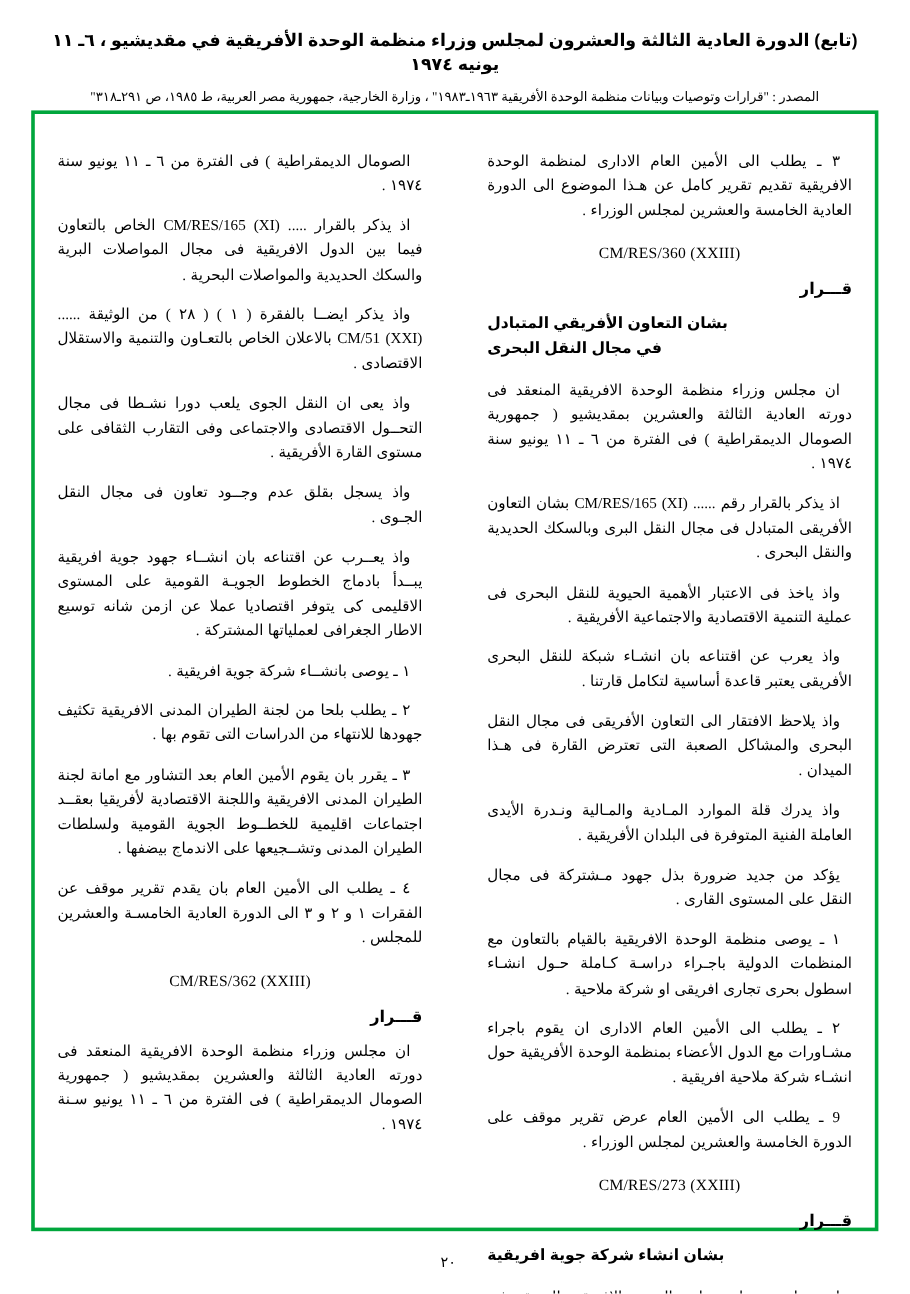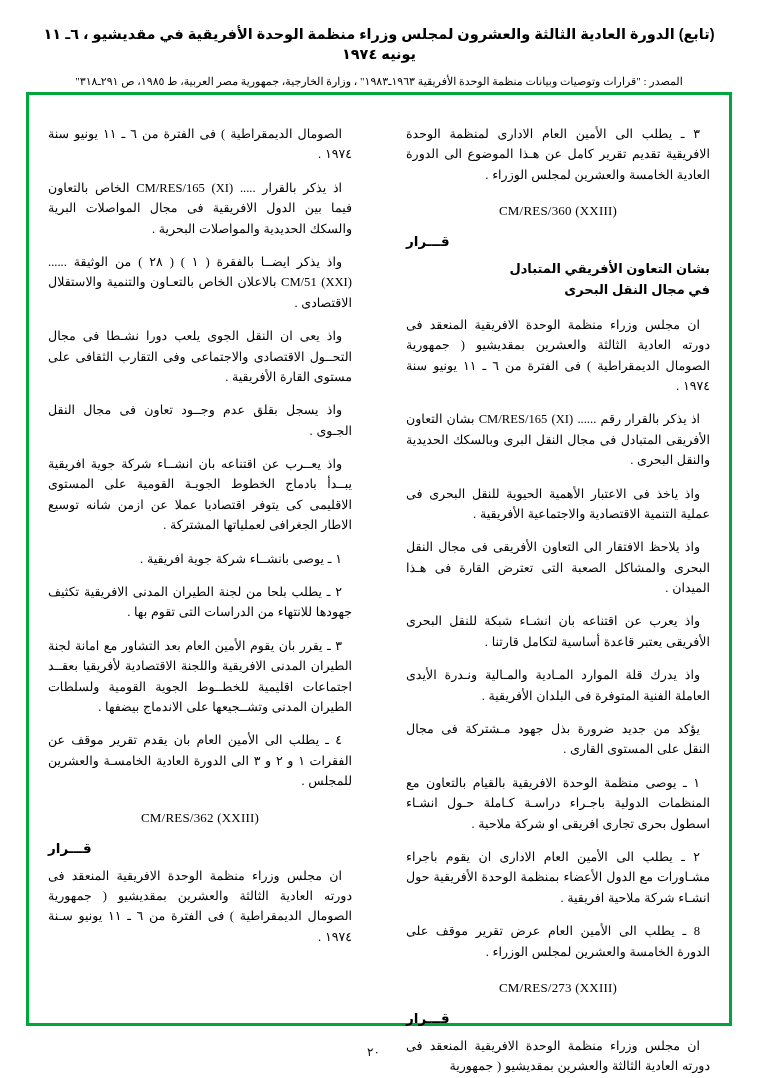--- a/index.html
+++ b/index.html
@@ -82,29 +82,29 @@
   }
   .res-code {
     font-family: "Liberation Serif", "DejaVu Serif", serif;
     font-size: 13px;
     direction: ltr;
     text-align: center;
     margin: 18px 0 14px 0;
     letter-spacing: 0.2px;
   }
   .qarar {
-    text-align: left;
+    text-align: right;
     font-family: "Liberation Sans", "DejaVu Sans", sans-serif;
     font-weight: bold;
     font-size: 13.5px;
     letter-spacing: 3px;
     margin: 6px 0 10px 0;
   }
   .res-title {
-    text-align: right;
+    text-align: left;
     font-family: "Liberation Sans", "DejaVu Sans", sans-serif;
     font-weight: bold;
     font-size: 13px;
     line-height: 1.6;
     margin: 0 0 14px 0;
   }
   .mixed {
     direction: rtl;
     unicode-bidi: plaintext;
   }
@@ -132,38 +132,39 @@
 
   <div class="columns">
     <div class="col" id="col-right">
         <p class="para indent mixed">٣ ـ يطلب الى الأمين العام الادارى لمنظمة الوحدة الافريقية تقديم تقرير كامل عن هـذا الموضوع الى الدورة العادية الخامسة والعشرين لمجلس الوزراء .</p>
         <div class="res-code">CM/RES/360 (XXIII)</div>
         <div class="qarar">قـــرار</div>
         <div class="res-title">بشان التعاون الأفريقي المتبادل<br>في مجال النقل البحرى</div>
         <p class="para indent mixed">ان مجلس وزراء منظمة الوحدة الافريقية المنعقد فى دورته العادية الثالثة والعشرين بمقديشيو ( جمهورية الصومال الديمقراطية ) فى الفترة من ٦ ـ ١١ يونيو سنة ١٩٧٤ .</p>
         <p class="para indent mixed">اذ يذكر بالقرار رقم ...... CM/RES/165 (XI) بشان التعاون الأفريقى المتبادل فى مجال النقل البرى وبالسكك الحديدية والنقل البحرى .</p>
         <p class="para indent mixed">واذ ياخذ فى الاعتبار الأهمية الحيوية للنقل البحرى فى عملية التنمية الاقتصادية والاجتماعية الأفريقية .</p>
+        <p class="para indent mixed">واذ يعرب عن اقتناعه بان انشـاء شبكة للنقل البحرى الأفريقى يعتبر قاعدة أساسية لتكامل قارتنا .</p>
         <p class="para indent mixed">واذ يلاحظ الافتقار الى التعاون الأفريقى فى مجال النقل البحرى والمشاكل الصعبة التى تعترض القارة فى هـذا الميدان .</p>
-        <p class="para indent mixed">واذ يعرب عن اقتناعه بان انشـاء شبكة للنقل البحرى الأفريقى يعتبر قاعدة أساسية لتكامل قارتنا .</p>
         <p class="para indent mixed">واذ يدرك قلة الموارد المـادية والمـالية ونـدرة الأيدى العاملة الفنية المتوفرة فى البلدان الأفريقية .</p>
         <p class="para indent mixed">يؤكد من جديد ضرورة بذل جهود مـشتركة فى مجال النقل على المستوى القارى .</p>
         <p class="para indent mixed">١ ـ يوصى منظمة الوحدة الافريقية بالقيام بالتعاون مع المنظمات الدولية باجـراء دراسـة كـاملة حـول انشـاء اسطول بحرى تجارى افريقى او شركة ملاحية .</p>
         <p class="para indent mixed">٢ ـ يطلب الى الأمين العام الادارى ان يقوم باجراء مشـاورات مع الدول الأعضاء بمنظمة الوحدة الأفريقية حول انشـاء شركة ملاحية افريقية .</p>
-        <p class="para indent mixed">8 ـ يطلب الى الأمين العام عرض تقرير موقف على الدورة الخامسة والعشرين لمجلس الوزراء .</p>
+        <p class="para indent mixed">9 ـ يطلب الى الأمين العام عرض تقرير موقف على الدورة الخامسة والعشرين لمجلس الوزراء .</p>
         <div class="res-code">CM/RES/273 (XXIII)</div>
         <div class="qarar">قـــرار</div>
+        <div class="res-title">بشان انشاء شركة جوية افريقية</div>
         <p class="para indent mixed">ان مجلس وزراء منظمة الوحدة الافريقية المنعقد فى دورته العادية الثالثة والعشرين بمقديشيو ( جمهورية</p>
       </div>
     <div class="col" id="col-left">
         <p class="para indent mixed">الصومال الديمقراطية ) فى الفترة من ٦ ـ ١١ يونيو سنة ١٩٧٤ .</p>
         <p class="para indent mixed">اذ يذكر بالقرار ..... CM/RES/165 (XI) الخاص بالتعاون فيما بين الدول الافريقية فى مجال المواصلات البرية والسكك الحديدية والمواصلات البحرية .</p>
         <p class="para indent mixed">واذ يذكر ايضــا بالفقرة ( ١ ) ( ٢٨ ) من الوثيقة ...... CM/51 (XXI) بالاعلان الخاص بالتعـاون والتنمية والاستقلال الاقتصادى .</p>
         <p class="para indent mixed">واذ يعى ان النقل الجوى يلعب دورا نشـطا فى مجال التحــول الاقتصادى والاجتماعى وفى التقارب الثقافى على مستوى القارة الأفريقية .</p>
         <p class="para indent mixed">واذ يسجل بقلق عدم وجــود تعاون فى مجال النقل الجـوى .</p>
-        <p class="para indent mixed">واذ يعــرب عن اقتناعه بان انشــاء شركة جوية افريقية يبــدأ بادماج الخطوط الجويـة القومية على المستوى الاقليمى كى يتوفر اقتصاديا عملا عن ازمن شانه توسيع الاطار الجغرافى لعملياتها المشتركة .</p>
+        <p class="para indent mixed">واذ يعــرب عن اقتناعه بان انشــاء جهود جوية افريقية يبــدأ بادماج الخطوط الجويـة القومية على المستوى الاقليمى كى يتوفر اقتصاديا عملا عن ازمن شانه توسيع الاطار الجغرافى لعملياتها المشتركة .</p>
         <p class="para indent mixed">١ ـ يوصى بانشــاء شركة جوية افريقية .</p>
         <p class="para indent mixed">٢ ـ يطلب بلحا من لجنة الطيران المدنى الافريقية تكثيف جهودها للانتهاء من الدراسات التى تقوم بها .</p>
         <p class="para indent mixed">٣ ـ يقرر بان يقوم الأمين العام بعد التشاور مع امانة لجنة الطيران المدنى الافريقية واللجنة الاقتصادية لأفريقيا بعقــد اجتماعات اقليمية للخطــوط الجوية القومية ولسلطات الطيران المدنى وتشــجيعها على الاندماج بيضفها .</p>
         <p class="para indent mixed">٤ ـ يطلب الى الأمين العام بان يقدم تقرير موقف عن الفقرات ١ و ٢ و ٣ الى الدورة العادية الخامسـة والعشرين للمجلس .</p>
         <div class="res-code">CM/RES/362 (XXIII)</div>
         <div class="qarar">قـــرار</div>
         <p class="para indent mixed">ان مجلس وزراء منظمة الوحدة الافريقية المنعقد فى دورته العادية الثالثة والعشرين بمقديشيو ( جمهورية الصومال الديمقراطية ) فى الفترة من ٦ ـ ١١ يونيو سـنة ١٩٧٤ .</p>
       </div>
   </div>
 

